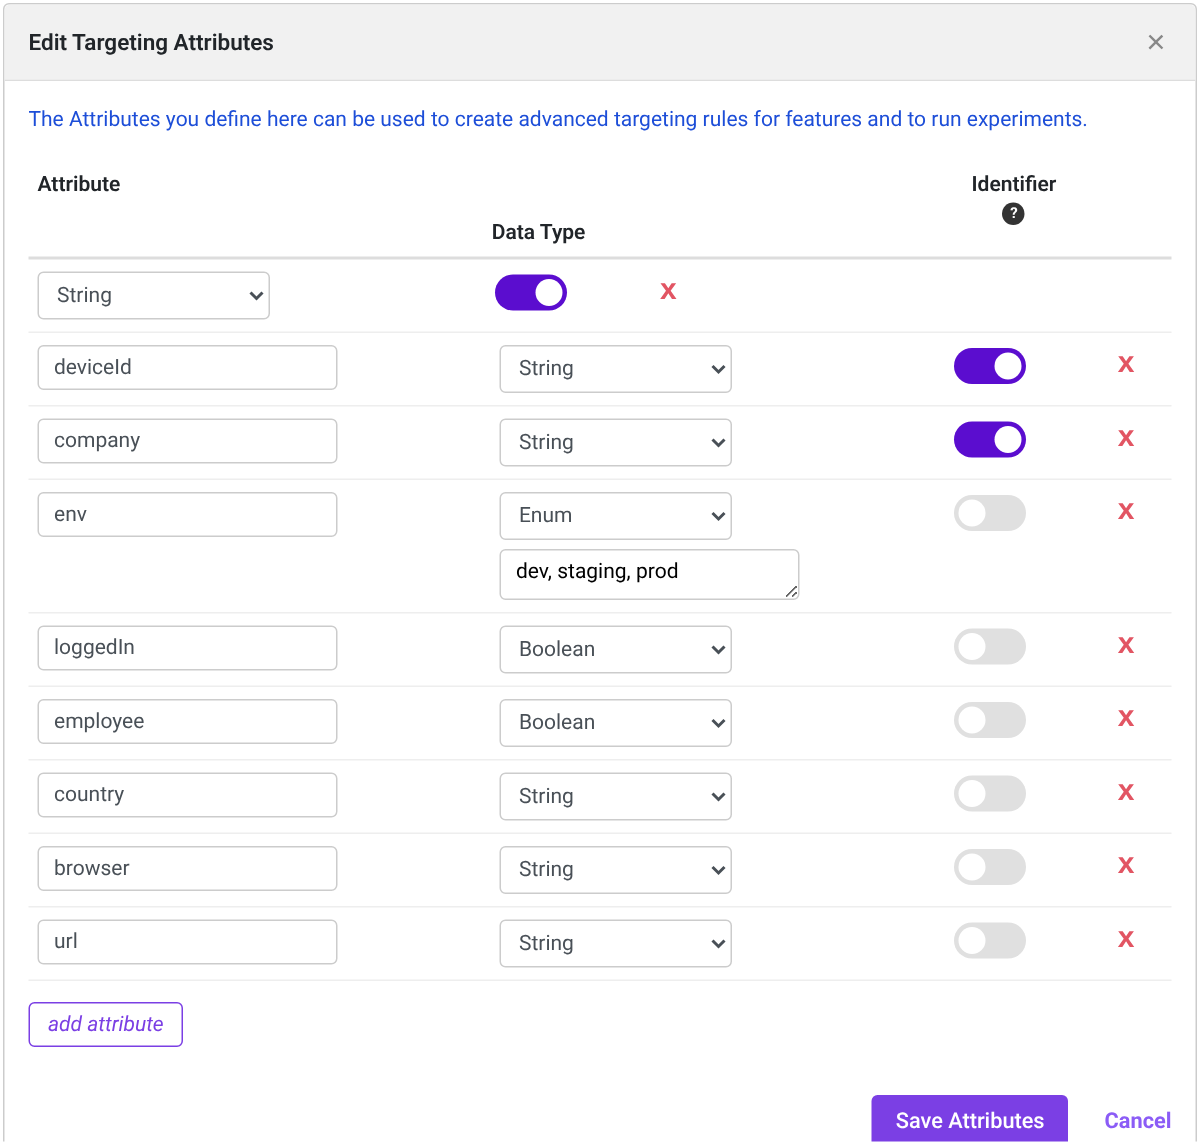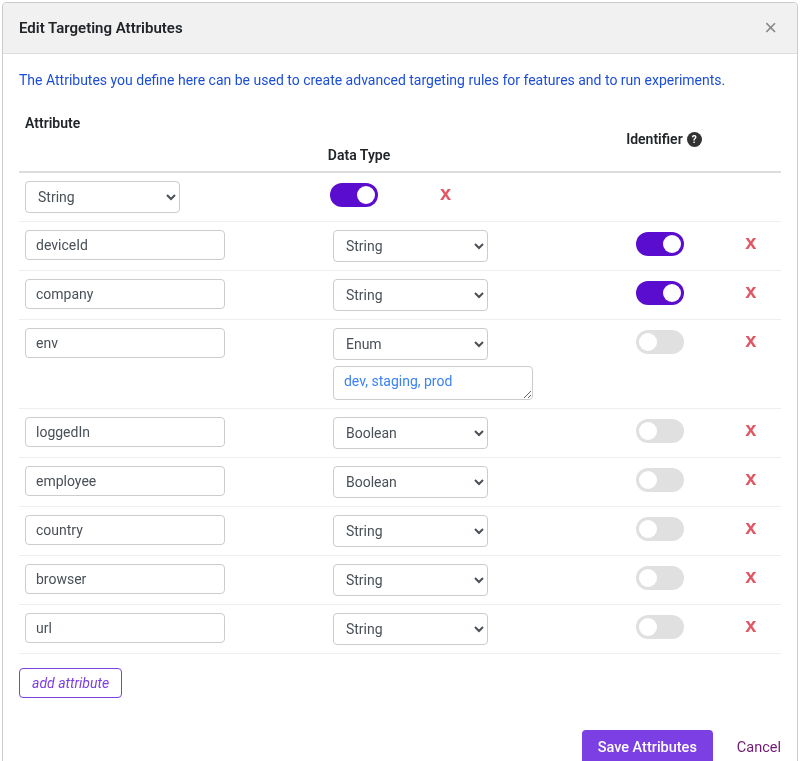--- a/index.html
+++ b/index.html
@@ -62,21 +62,21 @@
       display: flex;
       padding: 8px 6px;
       border-bottom: 2px solid #ddd;
       font-size: 14px;
       font-weight: 600;
       color: #212529;
       gap: 22px;
     }
     .col-attr { width: 310px; }
     .col-type { width: 305px; margin-top: 32px; }
-    .col-ident { width: 110px; display: flex; align-items: center; gap: 4px; }
+    .col-ident { width: 110px; display: flex; align-items: center; gap: 4px; flex-direction: column; }
     .col-del { width: 30px; }
     .help-icon {
       display: inline-flex;
       width: 15px;
       height: 15px;
       border-radius: 50%;
       background: #333;
       color: #fff;
       font-size: 10px;
       font-weight: bold;
@@ -107,21 +107,21 @@
       color: #495057;
       background: #fff;
       font-family: inherit;
     }
     .enum-values {
       width: 200px;
       padding: 6px 10px;
       border: 1px solid #ccc;
       border-radius: 4px;
       font-size: 14px;
-      color: #3b82f6;
+      color: #000000;
       margin-top: 6px;
       resize: both;
       height: 34px;
       font-family: inherit;
     }
     .toggle {
       position: relative;
       width: 48px;
       height: 24px;
       border-radius: 12px;
@@ -189,24 +189,25 @@
       color: #fff;
       border: none;
       padding: 9px 16px;
       border-radius: 4px;
       font-size: 14.5px;
       font-weight: 500;
       cursor: pointer;
       font-family: inherit;
     }
     .cancel-link {
-      color: #701a75;
+      color: #8b5cf6;
       text-decoration: none;
       font-size: 14.5px;
       cursor: pointer;
+      font-weight: bold;
     }
   </style>
 </head>
 <body>
 
 <div class="modal">
   <div class="modal-header">
     <div class="modal-title">Edit Targeting Attributes</div>
     <button class="close-btn">×</button>
   </div>

